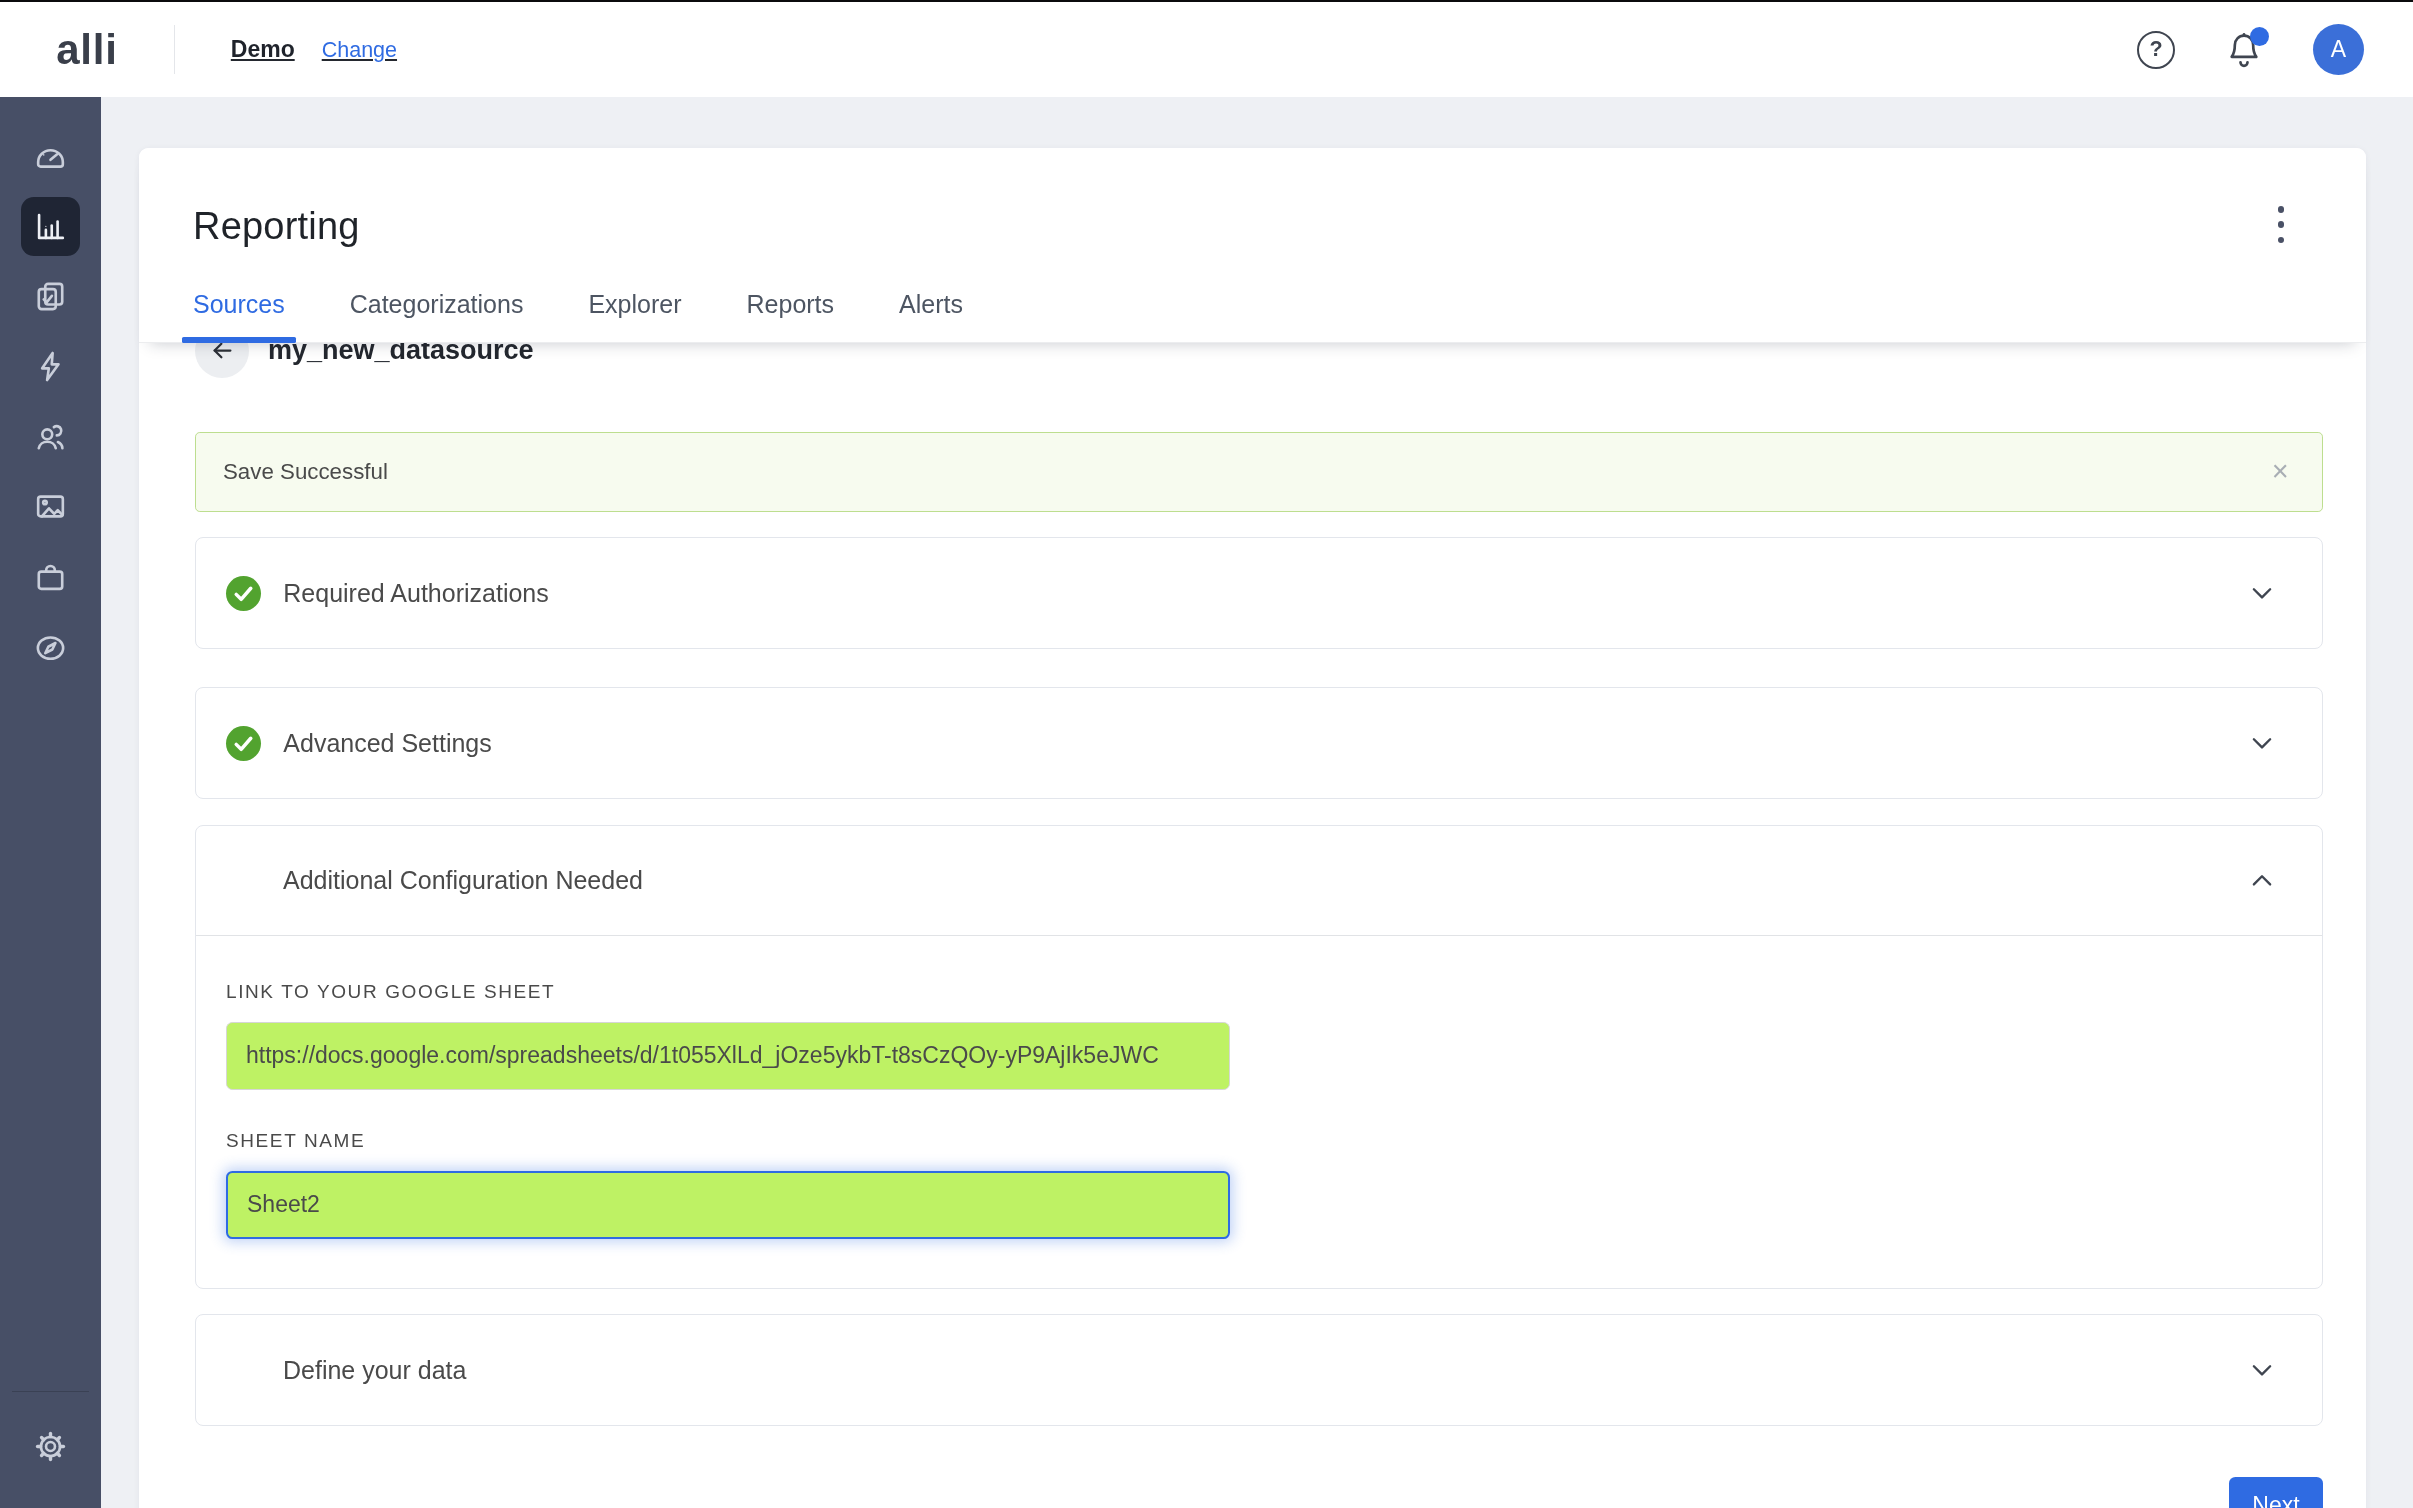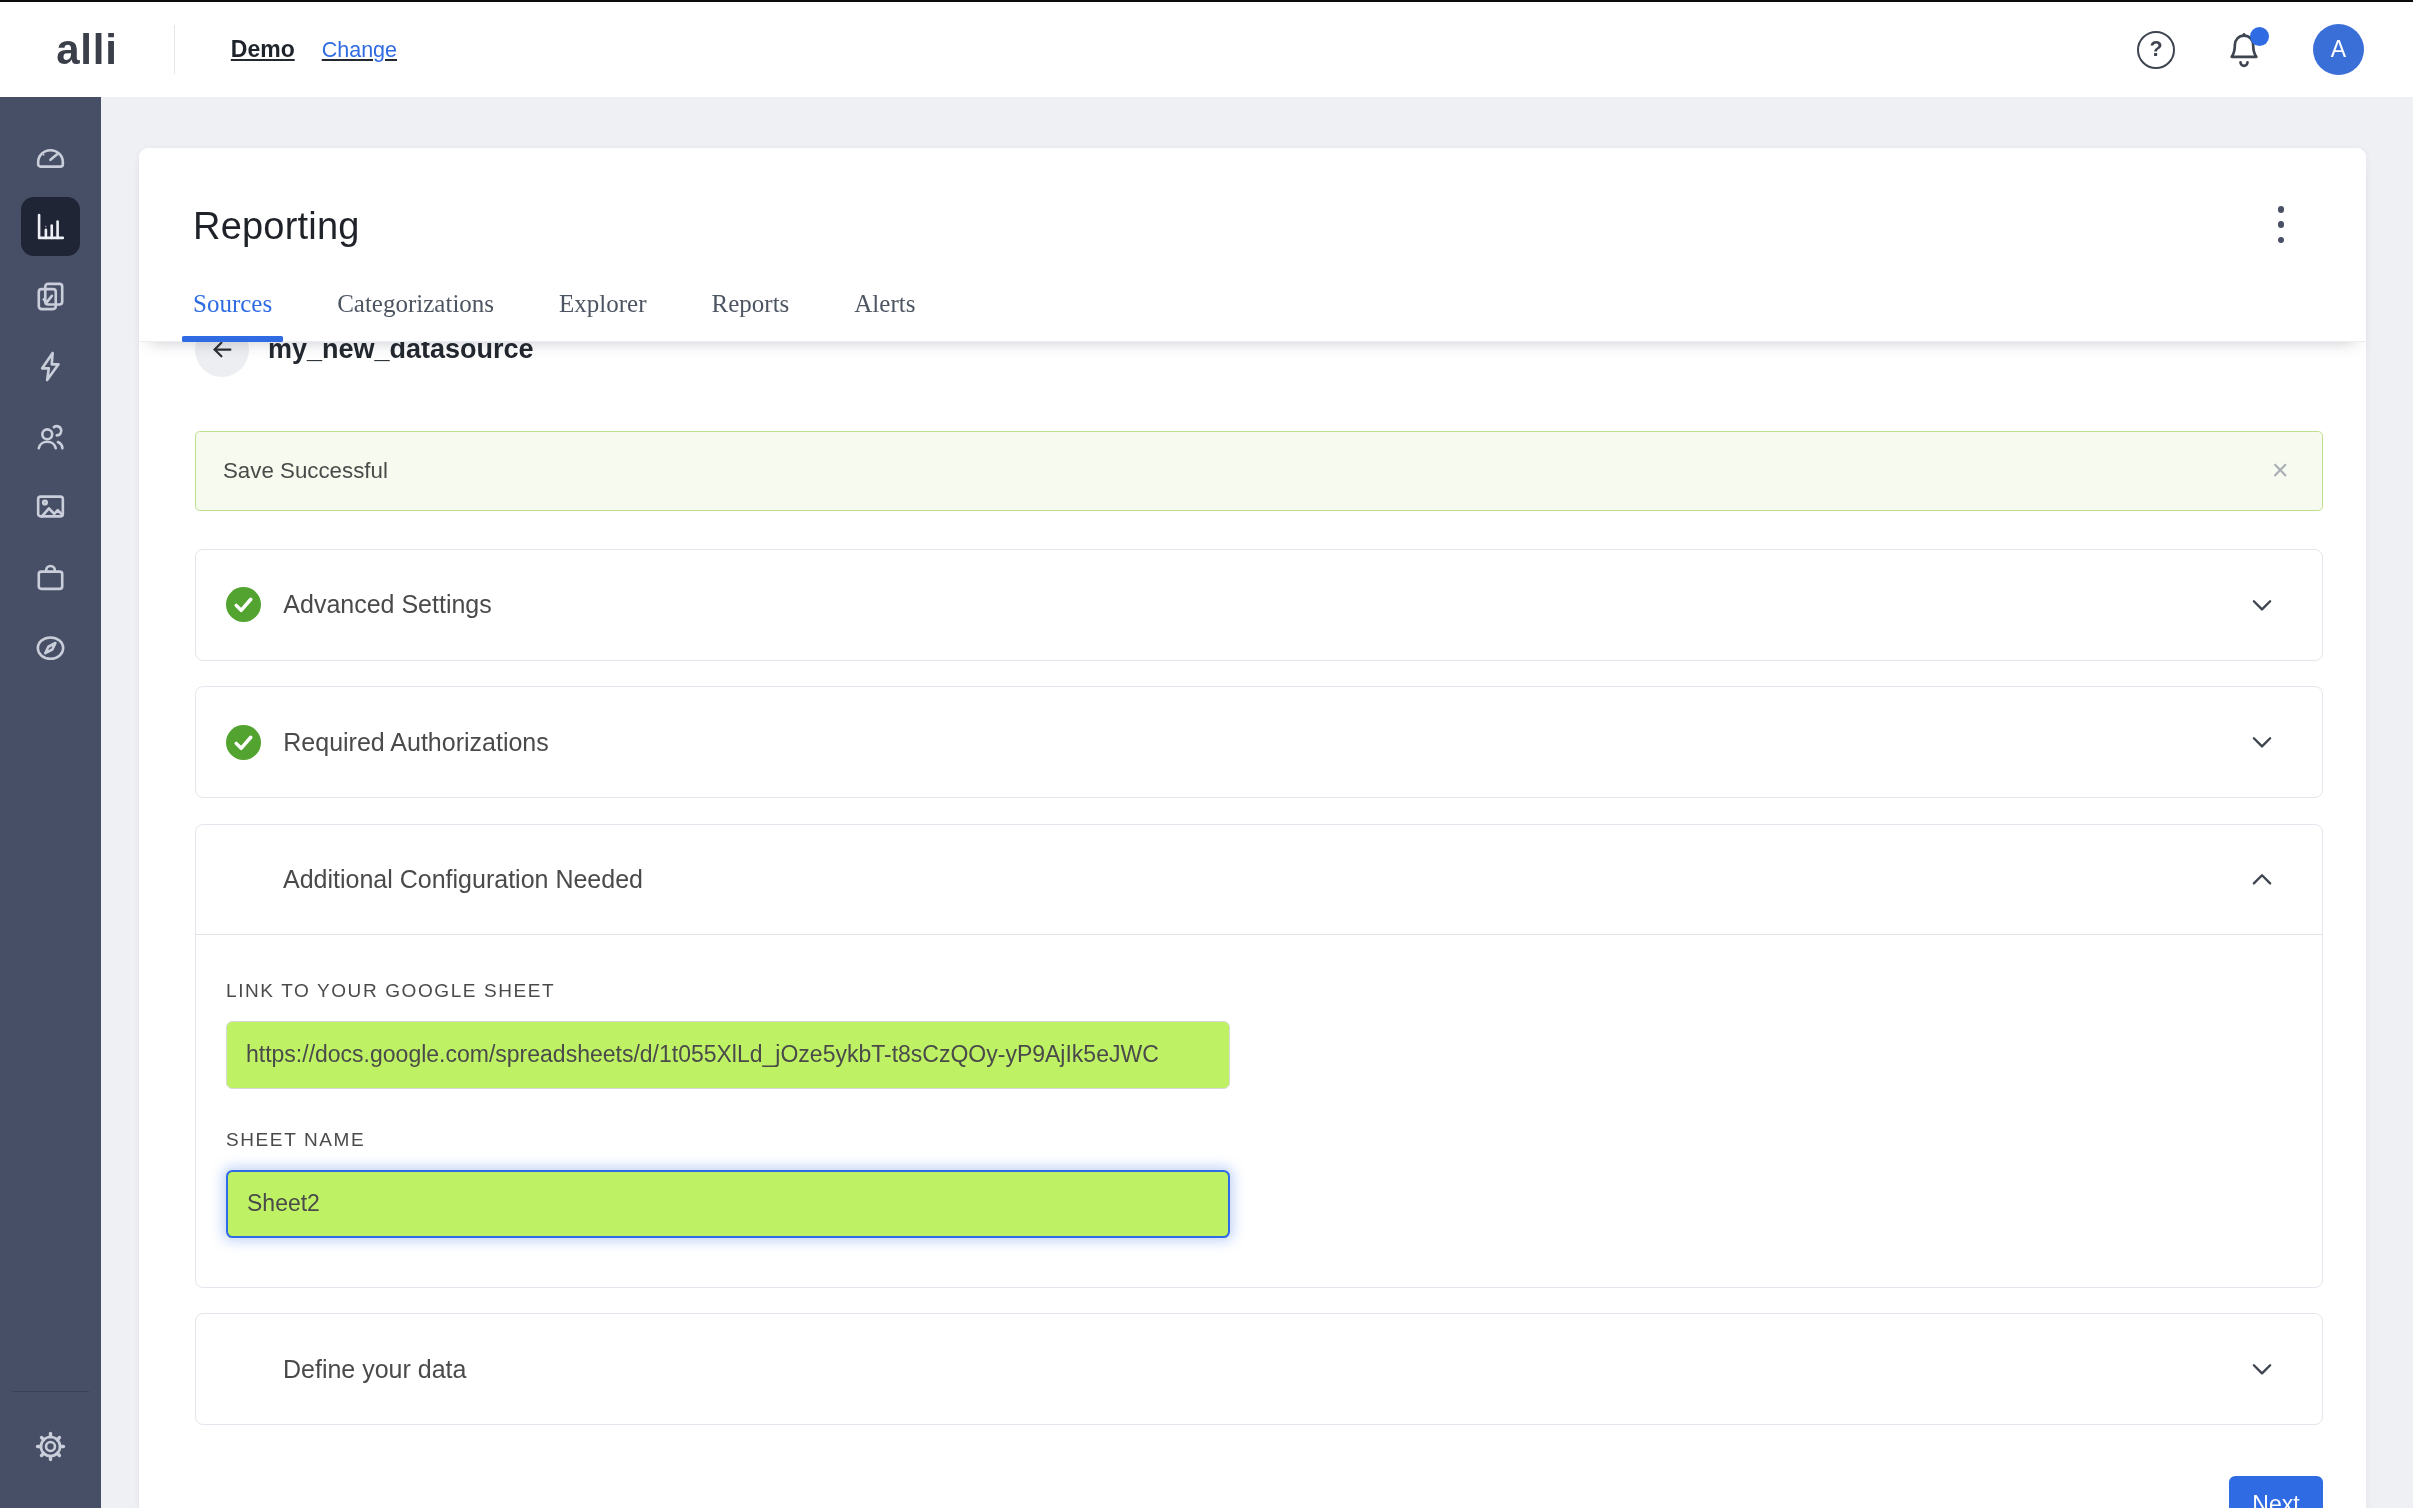--- a/index.html
+++ b/index.html
@@ -39,21 +39,21 @@
   .main { flex: 1; padding: 51px 47px 0 38px; }
   .card { background: #fff; border-radius: 9.6px 9.6px 0 0; min-height: 1360px;
           box-shadow: 0 1.6px 6.4px rgba(30,40,60,0.06); }
 
   .card-header { position: relative; z-index: 3; background: #fff; border-radius: 9.6px 9.6px 0 0;
                  padding: 57px 48px 0 54px; box-shadow: 0 11.2px 14.4px -11.2px rgba(30,40,60,0.25); }
   .page-title { font-size: 38px; font-weight: 500; color: #1F2329; letter-spacing: 0.2px; }
   .kebab { position: absolute; top: 53px; right: 77px; display: flex; flex-direction: column; gap: 8.8px; padding: 4.8px; }
   .kebab i { width: 6.4px; height: 6.4px; border-radius: 50%; background: #4A5166; }
   .tabs-row { display: flex; gap: 65px; margin: 42px -48px 0 -54px; padding: 0 48px 0 54px; border-bottom: 1.6px solid #ECEDEF; }
-  .tab { font-size: 25px; color: #4D5562; padding-bottom: 22.3px; position: relative; cursor: pointer; font-family: Liberation Serif, serif; }
+  .tab { font-size: 25px; color: #4D5562; padding-bottom: 22.3px; position: relative; cursor: pointer; }
   .tab.active { color: #2F6BE2; font-weight: 500; }
   .tab.active::after { content: ""; position: absolute; left: -11.2px; right: -11.2px; bottom: -1.6px; height: 6.4px; background: #2F6BE2; border-radius: 1.6px; }
 
   .card-content { position: relative; z-index: 1; padding: 0 43px 0 56px; }
 
   .ds-row { display: flex; align-items: center; gap: 19px; height: 56px; margin-top: -20px; }
   .back-btn { width: 54px; height: 54px; border-radius: 50%; background: #ECEEF1; color: #2B2F36;
               display: flex; align-items: center; justify-content: center; flex: none; }
   .ds-name { font-size: 27px; font-weight: 700; color: #23272E; }
 
@@ -220,44 +220,44 @@
             </svg>
           </span>
           <span class="ds-name">my_new_datasource</span>
         </div>
 
         <div class="alert">
           <span class="alert-text">Save Successful</span>
           <span class="alert-close">×</span>
         </div>
 
+        <div class="acc">
+          <div class="acc-head">
+            <span class="check">
+              <svg width="35" height="35" viewBox="0 0 24 24" fill="none" stroke="#ffffff" stroke-width="2.4" stroke-linecap="round" stroke-linejoin="round">
+                <path d="M7 12.6 l3.4 3.4 6.6 -7.6"></path>
+              </svg>
+            </span>
+            <span class="acc-title">Required Authorizations</span>
+            <span class="chevron">
+              <svg width="30" height="30" viewBox="0 0 24 24" fill="none" stroke="currentColor" stroke-width="1.9" stroke-linecap="round" stroke-linejoin="round">
+                  <path d="M5.5 9 l6.5 6.5 6.5 -6.5"></path>
+                </svg>
+            </span>
+          </div>
+        </div>
+
         <div class="acc first">
           <div class="acc-head">
             <span class="check">
               <svg width="35" height="35" viewBox="0 0 24 24" fill="none" stroke="#ffffff" stroke-width="2.4" stroke-linecap="round" stroke-linejoin="round">
                 <path d="M7 12.6 l3.4 3.4 6.6 -7.6"></path>
               </svg>
             </span>
             <span class="acc-title">Advanced Settings</span>
-            <span class="chevron">
-              <svg width="30" height="30" viewBox="0 0 24 24" fill="none" stroke="currentColor" stroke-width="1.9" stroke-linecap="round" stroke-linejoin="round">
-                  <path d="M5.5 9 l6.5 6.5 6.5 -6.5"></path>
-                </svg>
-            </span>
-          </div>
-        </div>
-
-        <div class="acc">
-          <div class="acc-head">
-            <span class="check">
-              <svg width="35" height="35" viewBox="0 0 24 24" fill="none" stroke="#ffffff" stroke-width="2.4" stroke-linecap="round" stroke-linejoin="round">
-                <path d="M7 12.6 l3.4 3.4 6.6 -7.6"></path>
-              </svg>
-            </span>
-            <span class="acc-title">Required Authorizations</span>
             <span class="chevron">
               <svg width="30" height="30" viewBox="0 0 24 24" fill="none" stroke="currentColor" stroke-width="1.9" stroke-linecap="round" stroke-linejoin="round">
                   <path d="M5.5 9 l6.5 6.5 6.5 -6.5"></path>
                 </svg>
             </span>
           </div>
         </div>
 
         <div class="acc expanded">
           <div class="acc-head">

